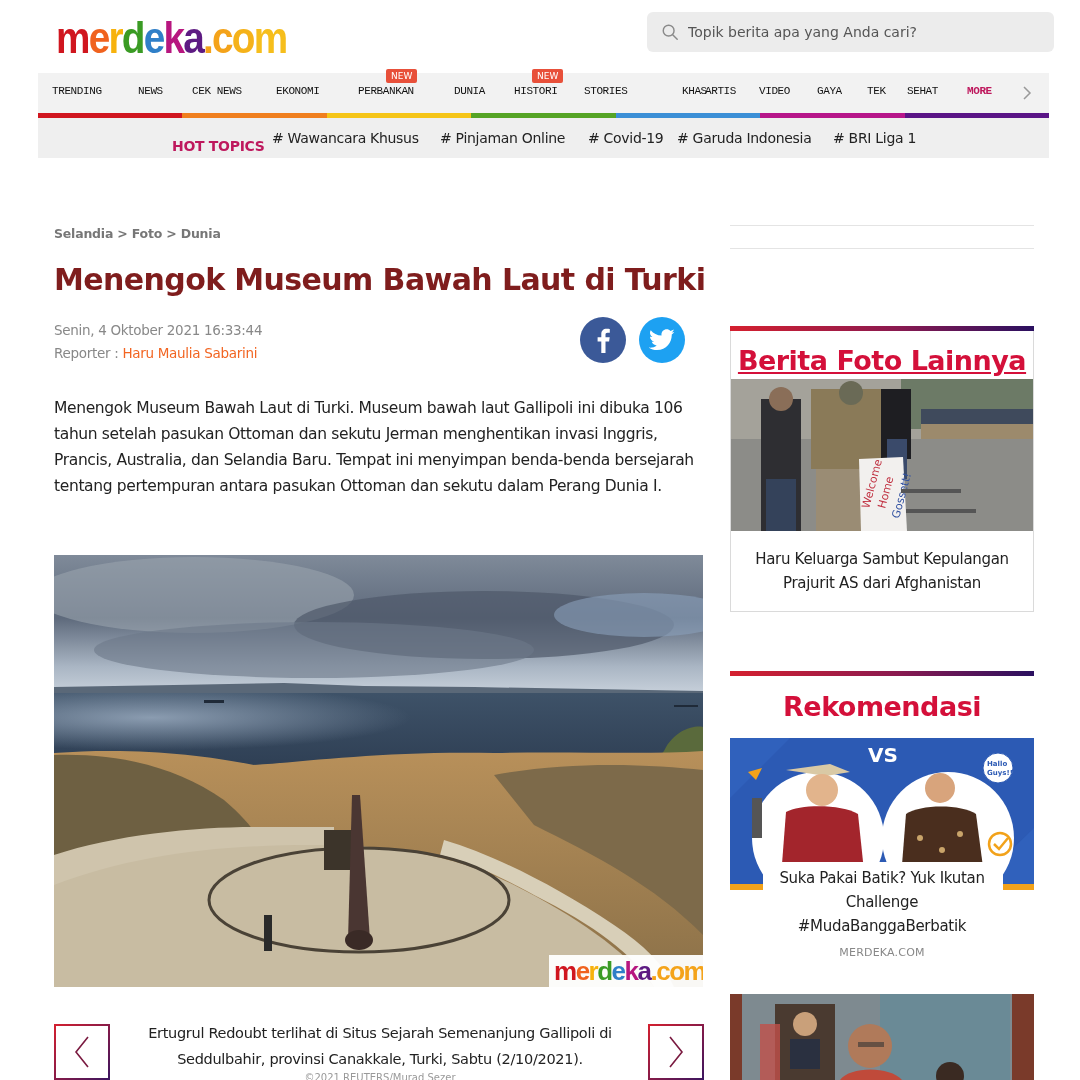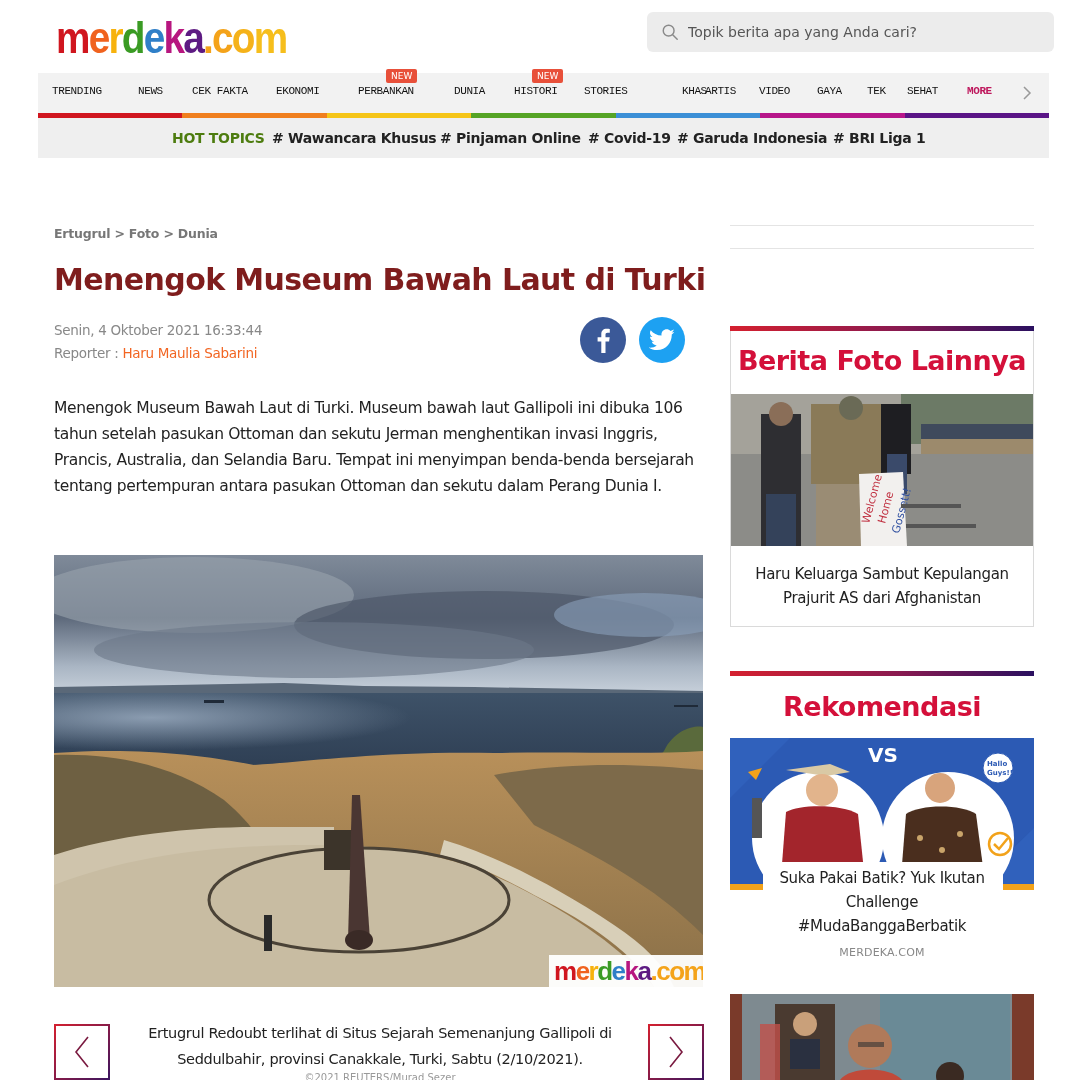--- a/index.html
+++ b/index.html
@@ -24,23 +24,23 @@
   .nav-item { position: absolute; top: 12px; font-family: Liberation Mono, monospace; font-size: 11px;
               color: #111; white-space: nowrap; letter-spacing: -0.4px; cursor: pointer; }
   .nav-item.more { color: #be185d; font-weight: 700; }
   .badge-new { position: absolute; top: -4px; height: 14px; padding: 0 5px; background: #e8503a; color: #fff;
                font-size: 9px; line-height: 14px; border-radius: 2px; font-family: "DejaVu Sans", sans-serif; }
   .nav-chevron { position: absolute; left: 982px; top: 11px; width: 14px; height: 18px; }
   .colorbar { position: absolute; left: 38px; top: 113px; width: 1011px; height: 5px; display: flex; }
   .colorbar div { flex: 1; height: 100%; }
 
   .hot { position: absolute; left: 38px; top: 118px; width: 1011px; height: 40px; background: #efefef; }
-  .hot-label { position: absolute; left: 134px; top: 12px; font-weight: 700; font-size: 14px; color: #4d7c0f;
+  .hot-label { position: absolute; left: 134px; top: 20px; font-weight: 700; font-size: 14px; color: #be185d;
                letter-spacing: -0.3px; }
-  .hot-topic { position: absolute; top: 12px; font-weight: 700; font-size: 14px; color: #222; white-space: nowrap;
+  .hot-topic { position: absolute; top: 12px; font-weight: 400; font-size: 14px; color: #222; white-space: nowrap;
                letter-spacing: -0.3px; cursor: pointer; }
 
   
   .breadcrumb { position: absolute; left: 54px; top: 226px; font-size: 12.5px; color: #777; font-weight: 700;
                 letter-spacing: -0.2px; }
   .breadcrumb a { color: #777; text-decoration: none; }
   .title { position: absolute; left: 54px; top: 262px; font-size: 30px; font-weight: 700; color: #7f1d1d;
            letter-spacing: -0.6px; white-space: nowrap; }
   .date { position: absolute; left: 54px; top: 322px; font-size: 13.5px; color: #888; letter-spacing: -0.3px; }
   .reporter { position: absolute; left: 54px; top: 345px; font-size: 13.5px; color: #888; letter-spacing: -0.3px; }
@@ -101,21 +101,21 @@
     <circle cx="8.5" cy="8.5" r="6" fill="none" stroke="#8a8a8a" stroke-width="1.6"></circle>
     <line x1="13" y1="13" x2="18" y2="18" stroke="#8a8a8a" stroke-width="1.6" stroke-linecap="round"></line>
   </svg>
   <input type="text" placeholder="Topik berita apa yang Anda cari?" style="">
 </div>
 
 <div class="nav">
   <div id="nav-items">
       <span class="nav-item" style="left: 14px;">TRENDING</span>
       <span class="nav-item" style="left: 100px;">NEWS</span>
-      <span class="nav-item" style="left: 154px;">CEK FAKTA</span>
+      <span class="nav-item" style="left: 154px;">CEK NEWS</span>
       <span class="nav-item" style="left: 238px;">EKONOMI</span>
       <span class="nav-item" style="left: 320px;">PERBANKAN</span>
       <span class="badge-new" style="left: 348px;">NEW</span>
       <span class="nav-item" style="left: 416px;">DUNIA</span>
       <span class="nav-item" style="left: 476px;">HISTORI</span>
       <span class="badge-new" style="left: 494px;">NEW</span>
       <span class="nav-item" style="left: 546px;">STORIES</span>
       <span class="nav-item" style="left: 644px;">KHAS</span>
       <span class="nav-item" style="left: 667px;">ARTIS</span>
       <span class="nav-item" style="left: 721px;">VIDEO</span>
@@ -143,21 +143,21 @@
   <div id="hot-items">
       <span class="hot-topic" style="left: 234px;"># Wawancara Khusus</span>
       <span class="hot-topic" style="left: 402px;"># Pinjaman Online</span>
       <span class="hot-topic" style="left: 550px;"># Covid-19</span>
       <span class="hot-topic" style="left: 639px;"># Garuda Indonesia</span>
       <span class="hot-topic" style="left: 795px;"># BRI Liga 1</span>
     </div>
 </div>
 
 <div class="breadcrumb">
-  <a href="#">Ertugrul</a><span> &gt; </span><a href="#">Foto</a><span> &gt; </span><a href="#">Dunia</a>
+  <a href="#">Selandia</a><span> &gt; </span><a href="#">Foto</a><span> &gt; </span><a href="#">Dunia</a>
 </div>
 
 <h1 class="title">Menengok Museum Bawah Laut di Turki</h1>
 
 <div class="date">Senin, 4 Oktober 2021 16:33:44</div>
 <div class="reporter">
   <span>Reporter : </span><span class="name">Haru Maulia Sabarini</span>
 </div>
 
 <div class="social fb">
@@ -234,21 +234,21 @@
     <polyline points="4,2 16,17 4,32" fill="none" stroke="#7a1a40" stroke-width="1.6"></polyline>
   </svg>
 </div>
 
 <div class="sb-line" style="top:225px"></div>
 <div class="sb-line" style="top:248px"></div>
 
 <div class="sb-box" style="top:326px">
   <div class="sb-gradbar"></div>
   <div class="card-border" style="border-top:none;">
-    <div class="sb-heading" style="height:63px; line-height:60px;">Berita Foto Lainnya</div>
+    <div class="sb-heading" style="height:48px; line-height:60px;text-decoration:underline;">Berita Foto Lainnya</div>
     <div style="height:152px; overflow:hidden;">
       <svg width="304" height="152" viewBox="0 0 304 152">
         <rect width="304" height="152" fill="#7a7c7a"></rect>
         <rect width="304" height="60" fill="#a4a29a"></rect>
         <rect x="170" y="0" width="134" height="50" fill="#6c7a66"></rect>
         <rect x="190" y="30" width="114" height="20" fill="#3f4a5c"></rect>
         <rect x="190" y="45" width="114" height="20" fill="#9c8a6c"></rect>
         <rect y="60" width="304" height="92" fill="#8c8c88"></rect>
         <rect x="30" y="20" width="40" height="132" fill="#2e2e32"></rect>
         <circle cx="50" cy="20" r="12" fill="#8a6e58"></circle>

